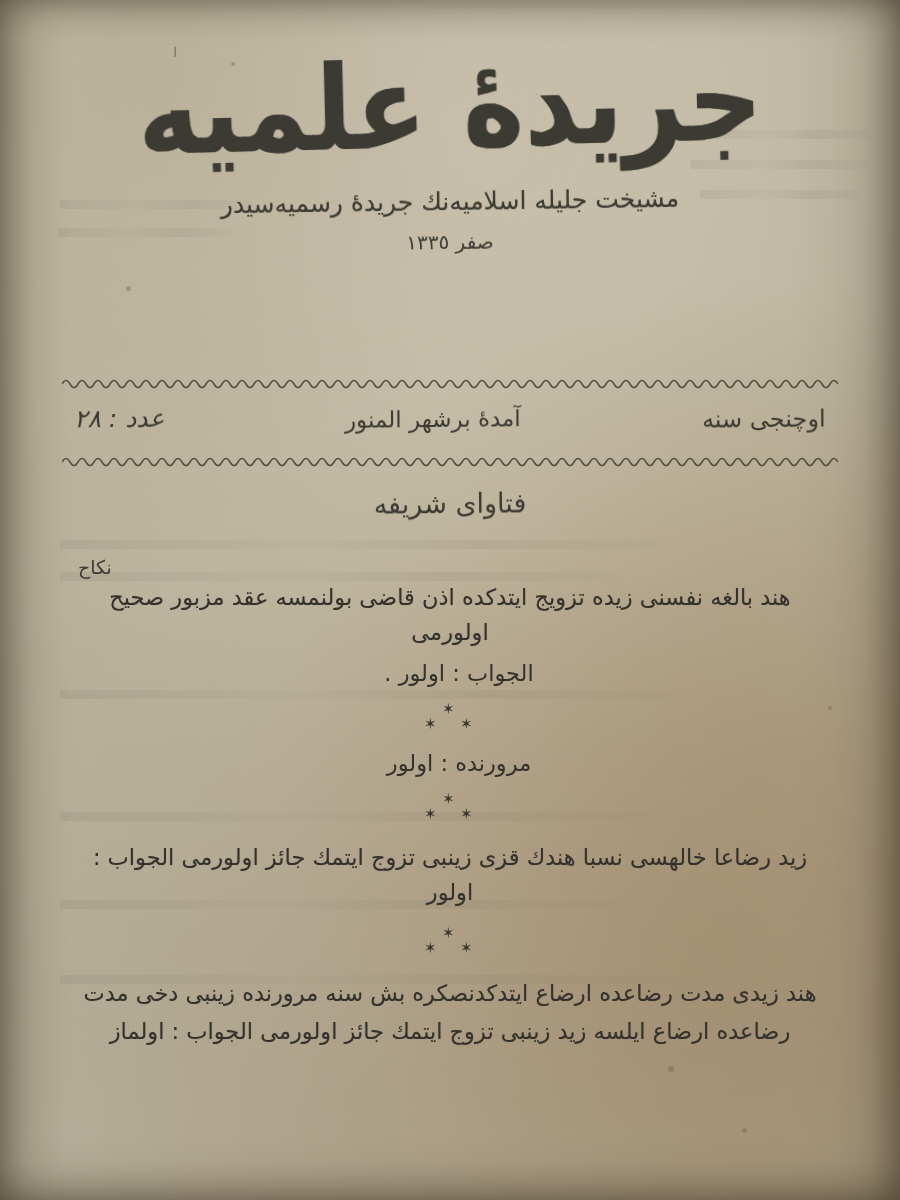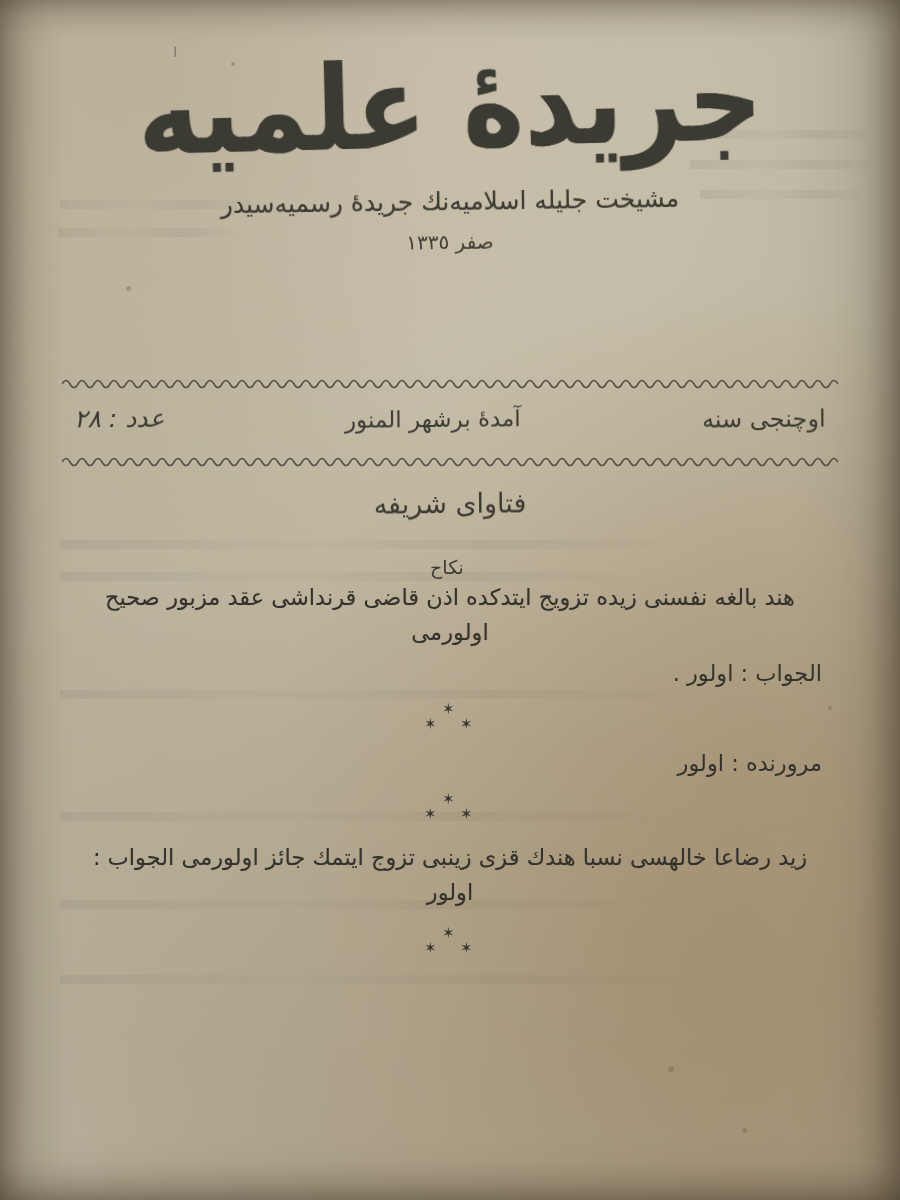--- a/index.html
+++ b/index.html
@@ -148,39 +148,39 @@
   }
 
   
   .body-col {
     position: absolute;
     top: 556px;
     left: 78px;
     right: 78px;
   }
   .topic-label {
-    text-align: center;
+    text-align: left;
     font-size: 19px;
     color: #3b3a33;
     margin: 0 6px 2px 0;
     filter: blur(0.2px);
   }
   .fetva-q {
     font-size: 22.5px;
     line-height: 1.55;
     color: #33322c;
     text-align: center;
     filter: blur(0.2px);
     text-shadow: 0 0 1px rgba(45,45,40,0.3);
   }
   .fetva-a {
     margin-top: 10px;
     font-size: 22.5px;
     color: #33322c;
-    text-align: right;
+    text-align: center;
     padding-left: 18px;
     filter: blur(0.2px);
   }
   .fetva-block { margin-bottom: 6px; }
   .fetva-block.tight .fetva-q { line-height: 1.7; }
 
   
   .stars {
     margin: 16px auto 14px auto;
     width: 60px;
@@ -265,21 +265,21 @@
         <path d="M0,10 Q4,3 8,10 T16,10 T24,10 T32,10 T40,10 T48,10 T56,10 T64,10 T72,10 T80,10 T88,10 T96,10 T104,10 T112,10 T120,10 T128,10 T136,10 T144,10 T152,10 T160,10 T168,10 T176,10 T184,10 T192,10 T200,10 T208,10 T216,10 T224,10 T232,10 T240,10 T248,10 T256,10 T264,10 T272,10 T280,10 T288,10 T296,10 T304,10 T312,10 T320,10 T328,10 T336,10 T344,10 T352,10 T360,10 T368,10 T376,10 T384,10 T392,10 T400,10 T408,10 T416,10 T424,10 T432,10 T440,10 T448,10 T456,10 T464,10 T472,10 T480,10 T488,10 T496,10 T504,10 T512,10 T520,10 T528,10 T536,10 T544,10 T552,10 T560,10 T568,10 T576,10 T584,10 T592,10 T600,10 T608,10 T616,10 T624,10 T632,10 T640,10 T648,10 T656,10 T664,10 T672,10 T680,10 T688,10 T696,10 T704,10 T712,10 T720,10 T728,10 T736,10 T744,10 T752,10 T760,10 T768,10 T776,10"></path>
       </svg>
     </div>
 
     <div class="section-heading">فتاوای شريفه</div>
 
     <div class="body-col">
 
       <div class="fetva-block">
         <div class="topic-label">نكاح</div>
-        <div class="fetva-q">هند بالغه نفسنی زيده تزويج ايتدكده اذن قاضی قرنداشی عقد مزبور صحيح اولورمی</div>
+        <div class="fetva-q">هند بالغه نفسنی زيده تزويج ايتدكده اذن قاضی بولنمسه عقد مزبور صحيح اولورمی</div>
         <div class="fetva-a">الجواب : اولور .</div>
       </div>
 
       <div class="stars">
         <span class="s-top">✶</span>
         <span class="s-bl">✶</span>
         <span class="s-br">✶</span>
       </div>
 
       <div class="fetva-block">
@@ -295,20 +295,23 @@
       <div class="fetva-block">
         <div class="fetva-q">زيد رضاعا خالهسی نسبا هندك قزی زينبی تزوج ايتمك جائز اولورمی الجواب : اولور</div>
       </div>
 
       <div class="stars">
         <span class="s-top">✶</span>
         <span class="s-bl">✶</span>
         <span class="s-br">✶</span>
       </div>
 
+      <div class="fetva-block tight">
+        <div class="fetva-q">هند زيدی مدت رضاعده ارضاع ايتدكدنصكره بش سنه مرورنده زينبی دخی مدت رضاعده ارضاع ايلسه زيد زينبی تزوج ايتمك جائز اولورمی الجواب : اولماز</div>
+      </div>
 
     </div>
   </div>
 
   <div class="speck" style="left:126px; top:286px; width:5px; height:5px;"></div>
   <div class="speck" style="left:231px; top:62px; width:4px; height:4px;"></div>
   <div class="speck" style="left:668px; top:1066px; width:6px; height:6px;"></div>
   <div class="speck" style="left:742px; top:1128px; width:5px; height:5px;"></div>
   <div class="speck" style="left:828px; top:706px; width:4px; height:4px;"></div>
 

